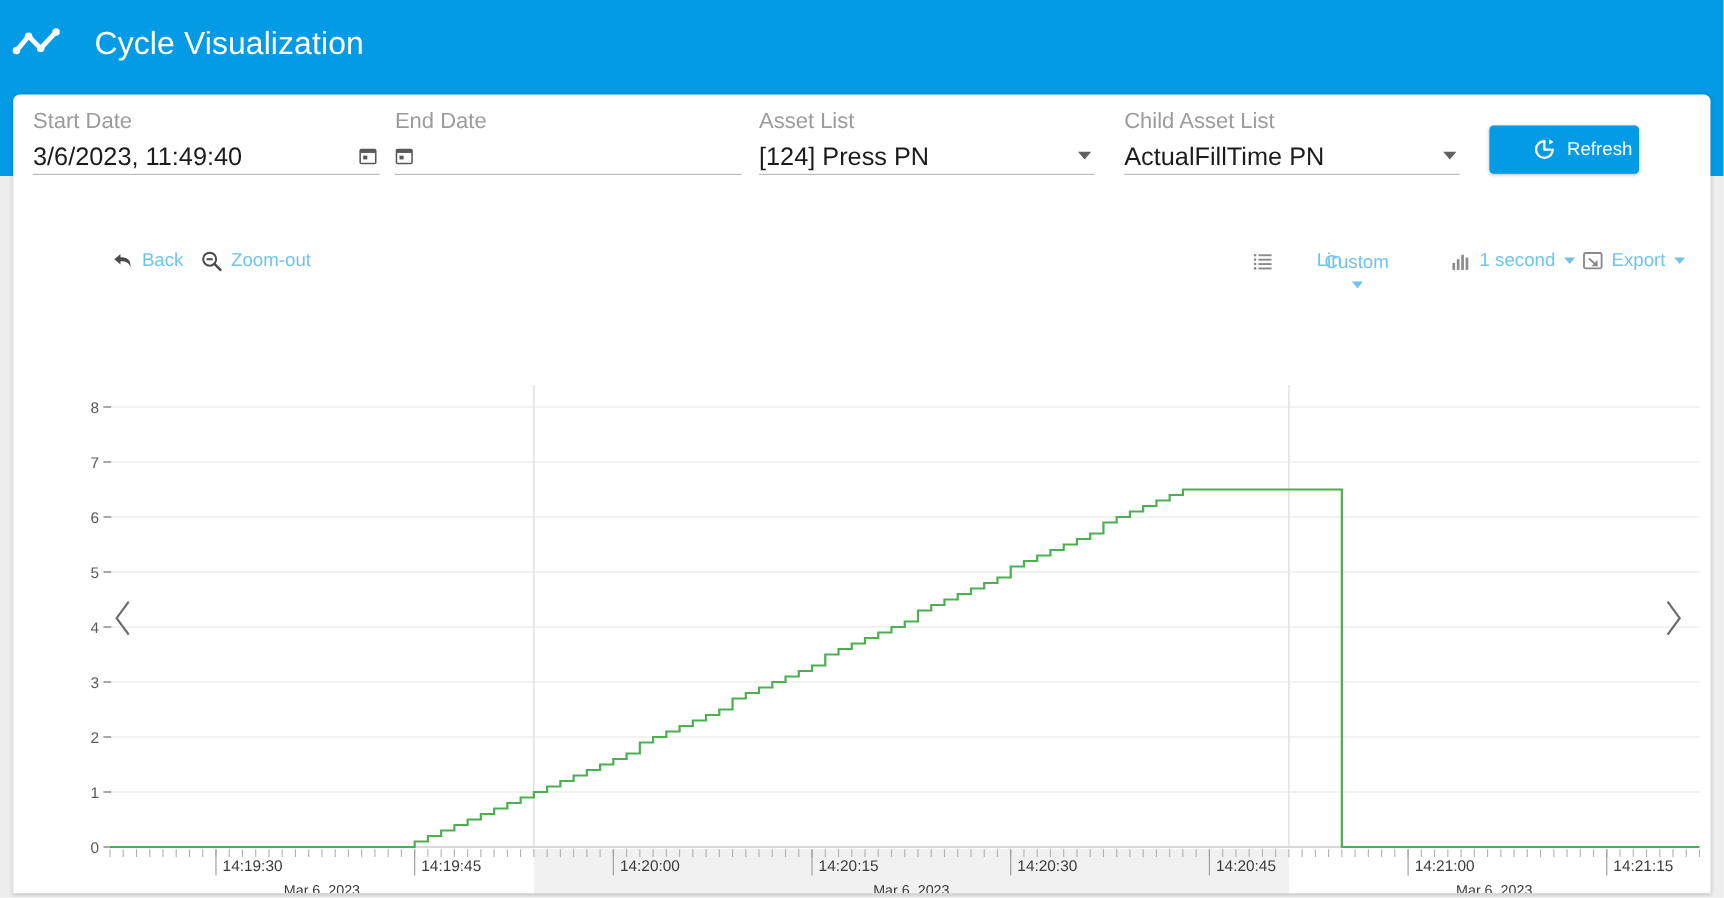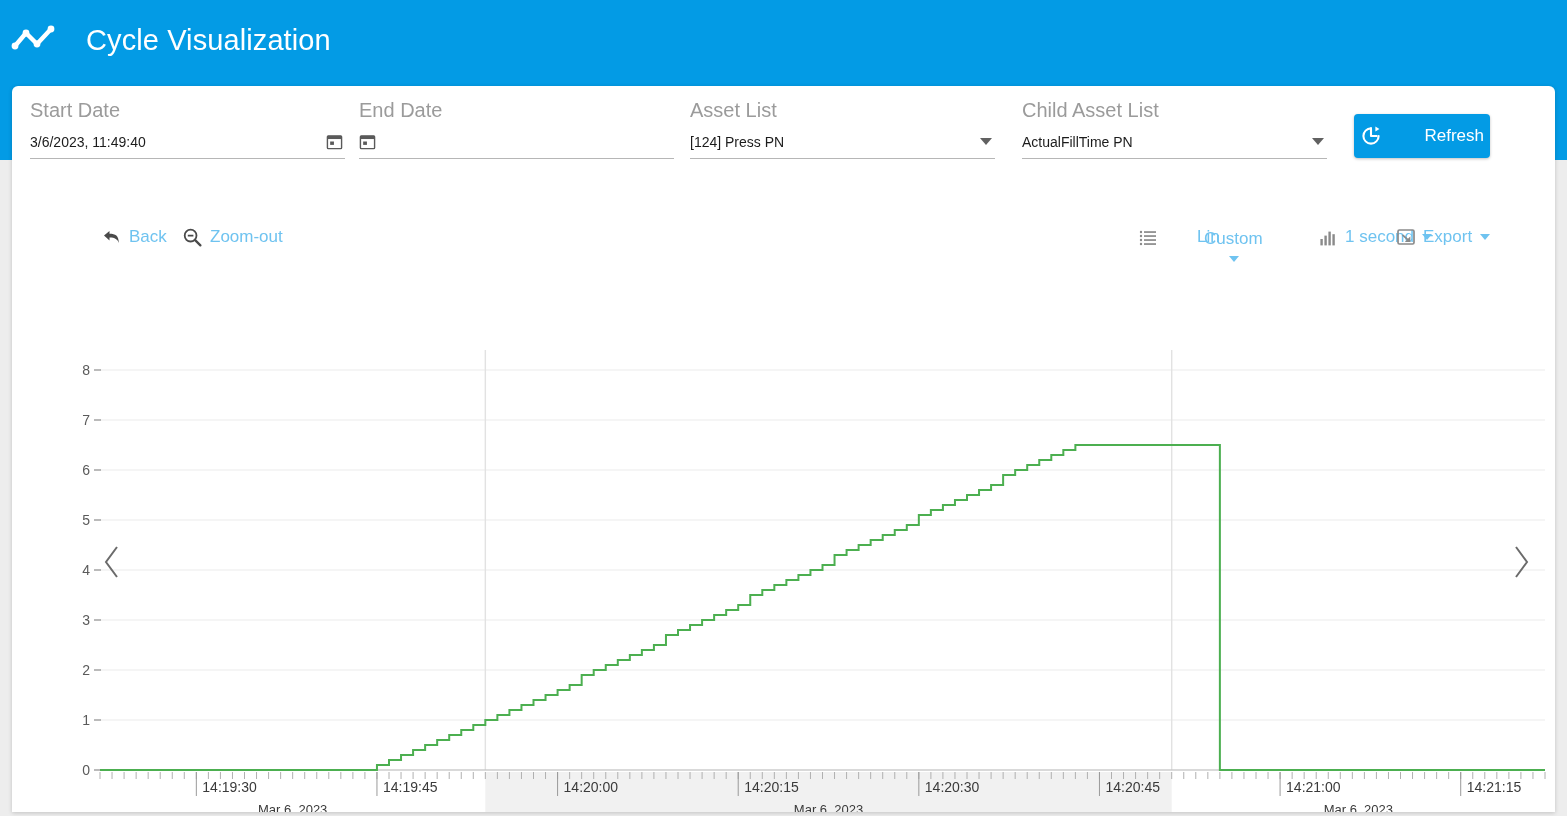--- a/index.html
+++ b/index.html
@@ -41,57 +41,57 @@
   .field { position:absolute; top:16px; }
   .field-label {
     font-size:20px; color:#9b9b9b; font-weight:400;
     display:block; line-height:16px; margin-bottom:7px;
   }
   .field-control {
     position:relative; border-bottom:1px solid #b6b6b6;
     height:34px; display:flex; align-items:center;
   }
   .field-value {
-    font-size:14px; color:#1c1c1c; font-weight:400; line-height:24px;
+    font-size:23px; color:#1c1c1c; font-weight:400; line-height:24px;
     white-space:nowrap; flex:1;
   }
   .cal-icon { width:17px; height:17px; flex:0 0 auto; margin-right:2px; }
   .caret-down {
     width:0;height:0;border-left:6px solid transparent;border-right:6px solid transparent;
     border-top:7px solid #616161; margin-right:3px; flex:0 0 auto;
   }
   #field-start { left:18px; width:315px; }
   #field-end   { left:347px; width:315px; }
   #field-asset { left:678px; width:305px; }
   #field-child { left:1010px; width:305px; }
   #refresh-button {
     position:absolute; left:1342px; top:28px;
     width:136px; height:44px; border:none; border-radius:4px;
     background:#039be5; color:#fff; cursor:pointer;
-    display:flex; align-items:center; justify-content:space-between; gap:9px;
+    display:flex; align-items:center; justify-content:flex-end; gap:9px;
     box-shadow:0 1px 3px rgba(0,0,0,.25);
     font-family:"Liberation Sans", sans-serif; font-size:17px;
   }
   
   #chart-toolbar { position:absolute; left:0; top:136px; width:100%; height:44px; }
   .tool-btn {
     position:absolute; display:flex; align-items:center; gap:7px;
     cursor:pointer; top:0; height:30px;
   }
   .tool-label { color:#6fc3f0; font-size:17px; white-space:nowrap; }
   .tool-caret {
     width:0;height:0;border-left:5px solid transparent;border-right:5px solid transparent;
     border-top:6px solid #6fc3f0; margin-left:1px;
   }
   #tool-back     { left:90px; }
   #tool-zoomout  { left:170px; }
   #tool-lin      { left:1127px;gap:39px; }
   #tool-custom   { left:1192px;flex-direction:column; }
   #tool-interval { left:1307px; }
-  #tool-export   { left:1384px;justify-content:flex-end; }
+  #tool-export   { left:1426px;justify-content:flex-end; }
   
   #plot-area { position:absolute; left:0; top:180px; width:1543px; height:546px; }
   #plot-svg { position:absolute; left:0; top:0; }
   .ytick-label { font-size:14px; fill:#5a5a5a; font-family:"Liberation Sans", sans-serif; }
   .xtick-label { font-size:14px; fill:#3a3a3a; font-family:"Liberation Sans", sans-serif; }
   .xdate-label { font-size:13px; fill:#3a3a3a; font-family:"Liberation Sans", sans-serif; }
   .legend-label { font-size:12px; fill:#1c1c1c; font-family:"Liberation Sans", sans-serif; }
   .nav-arrow { cursor:pointer; }
 </style>
 </head>

